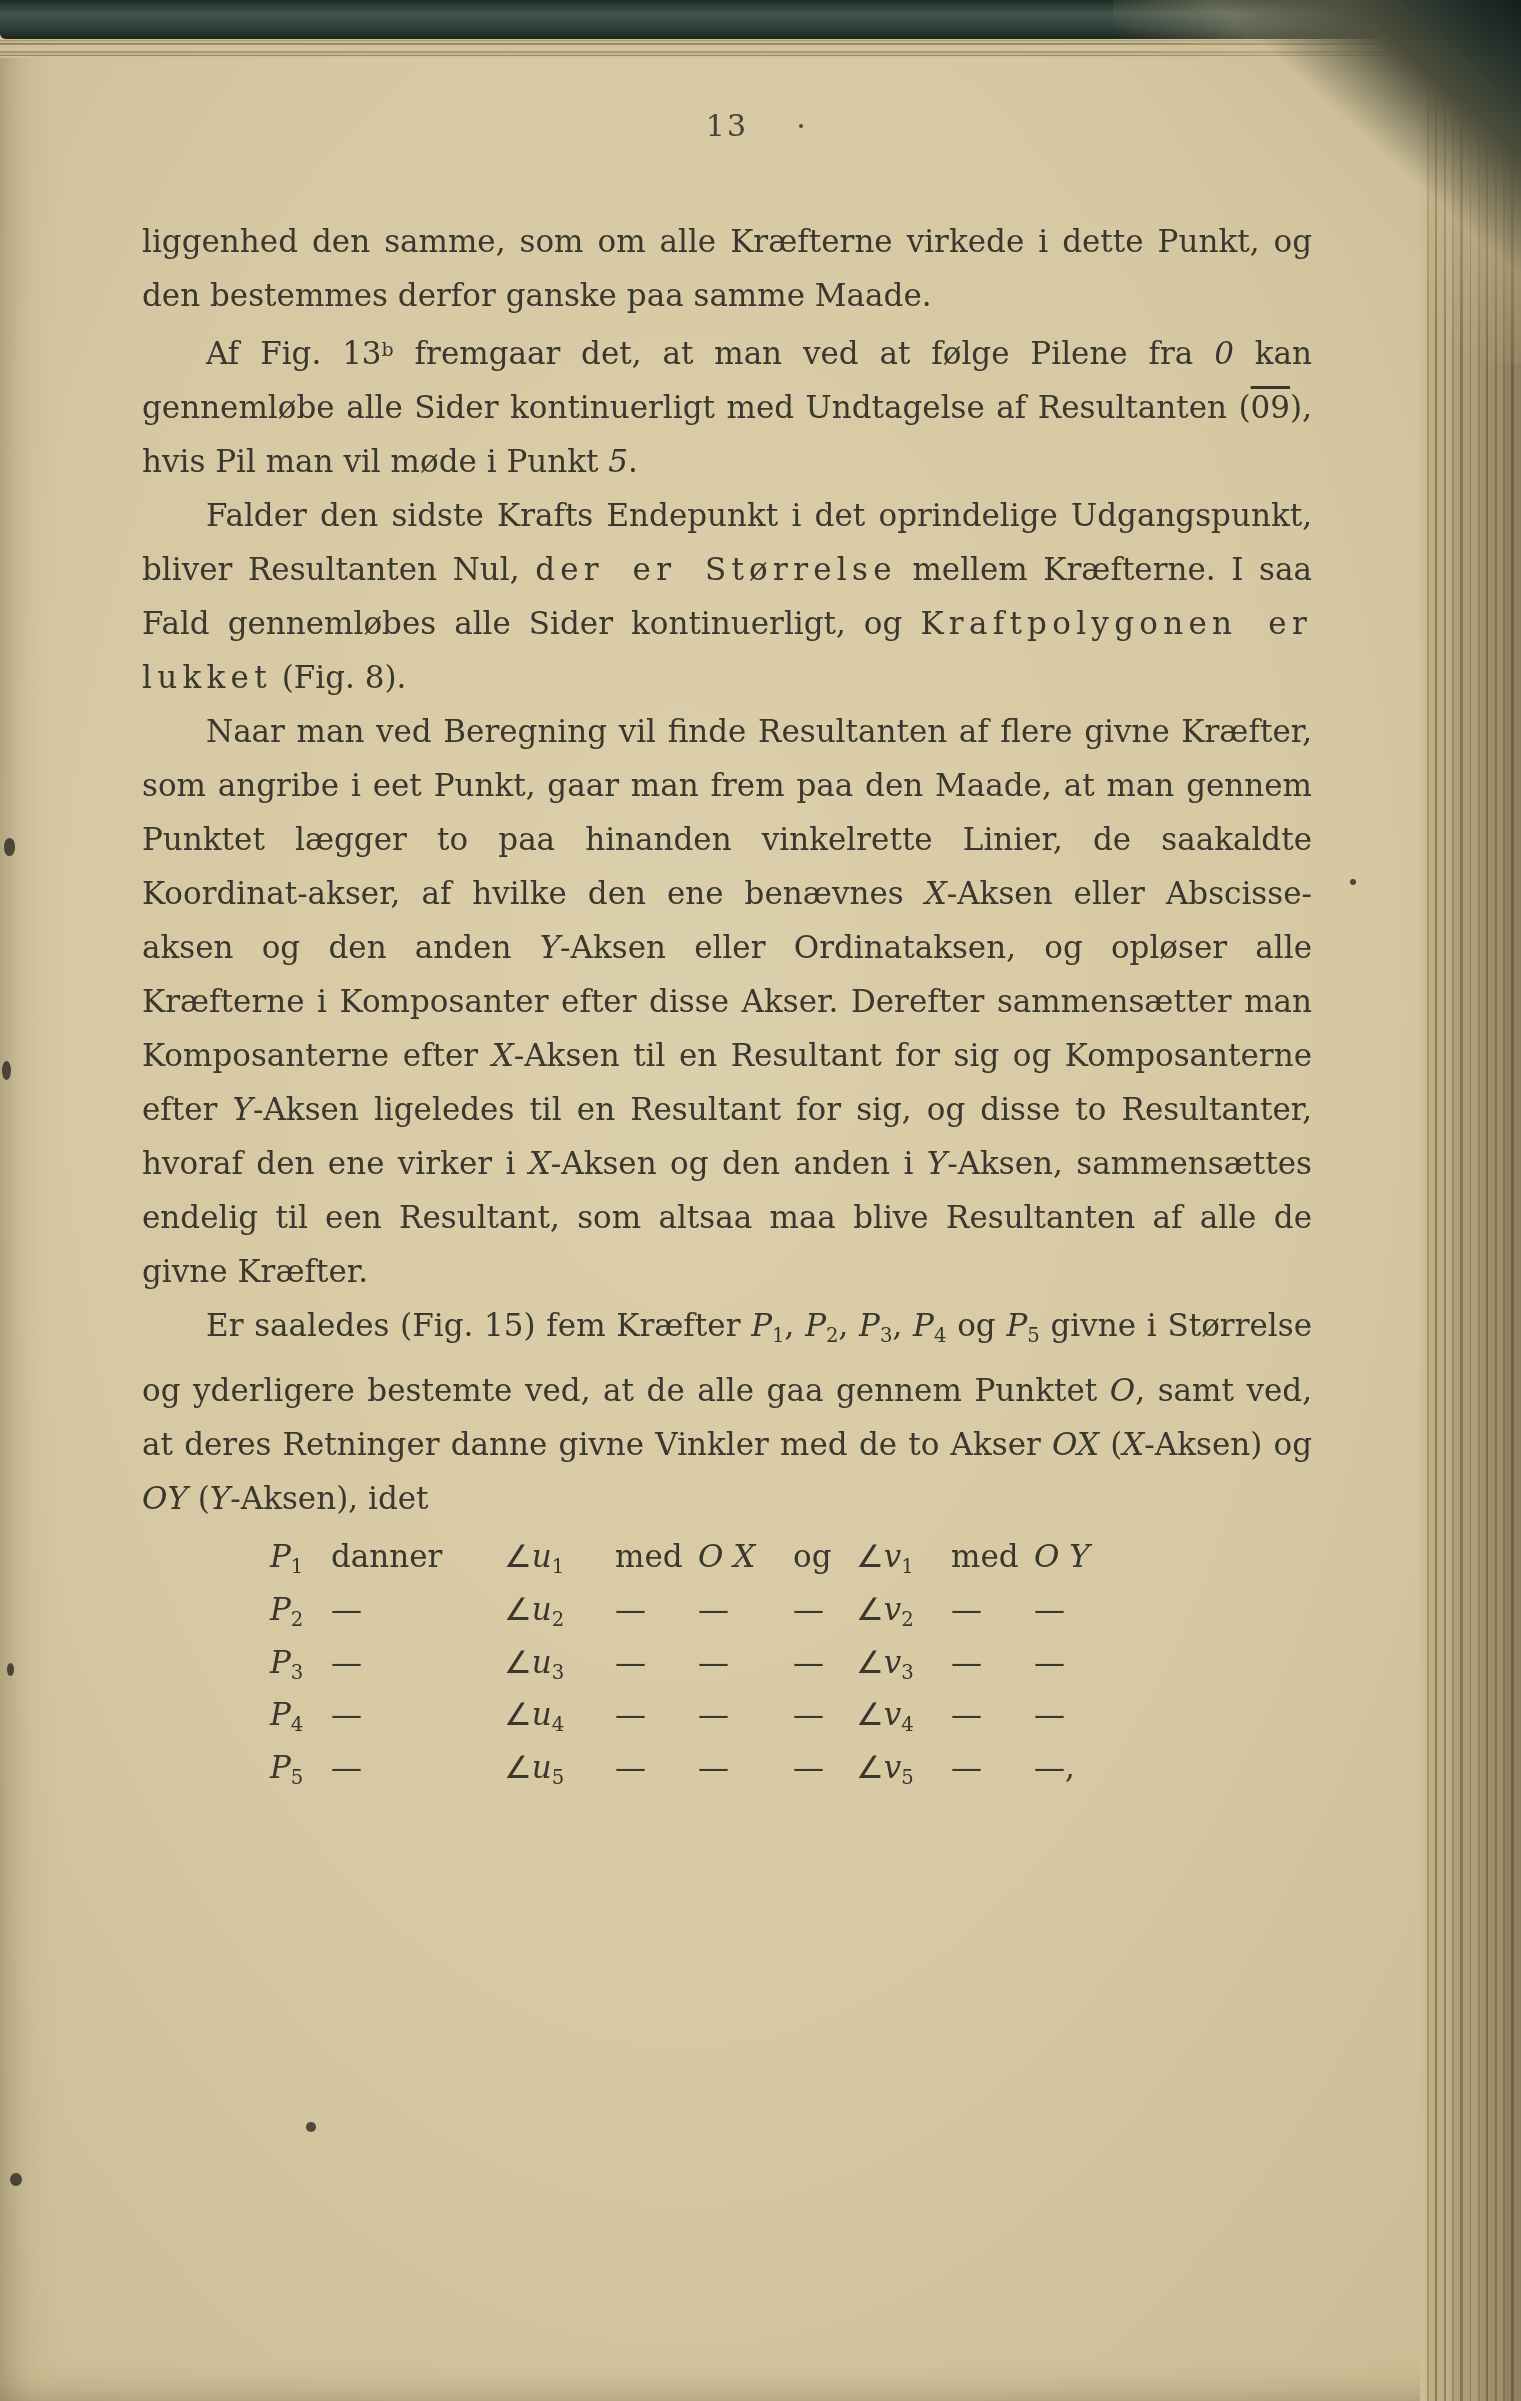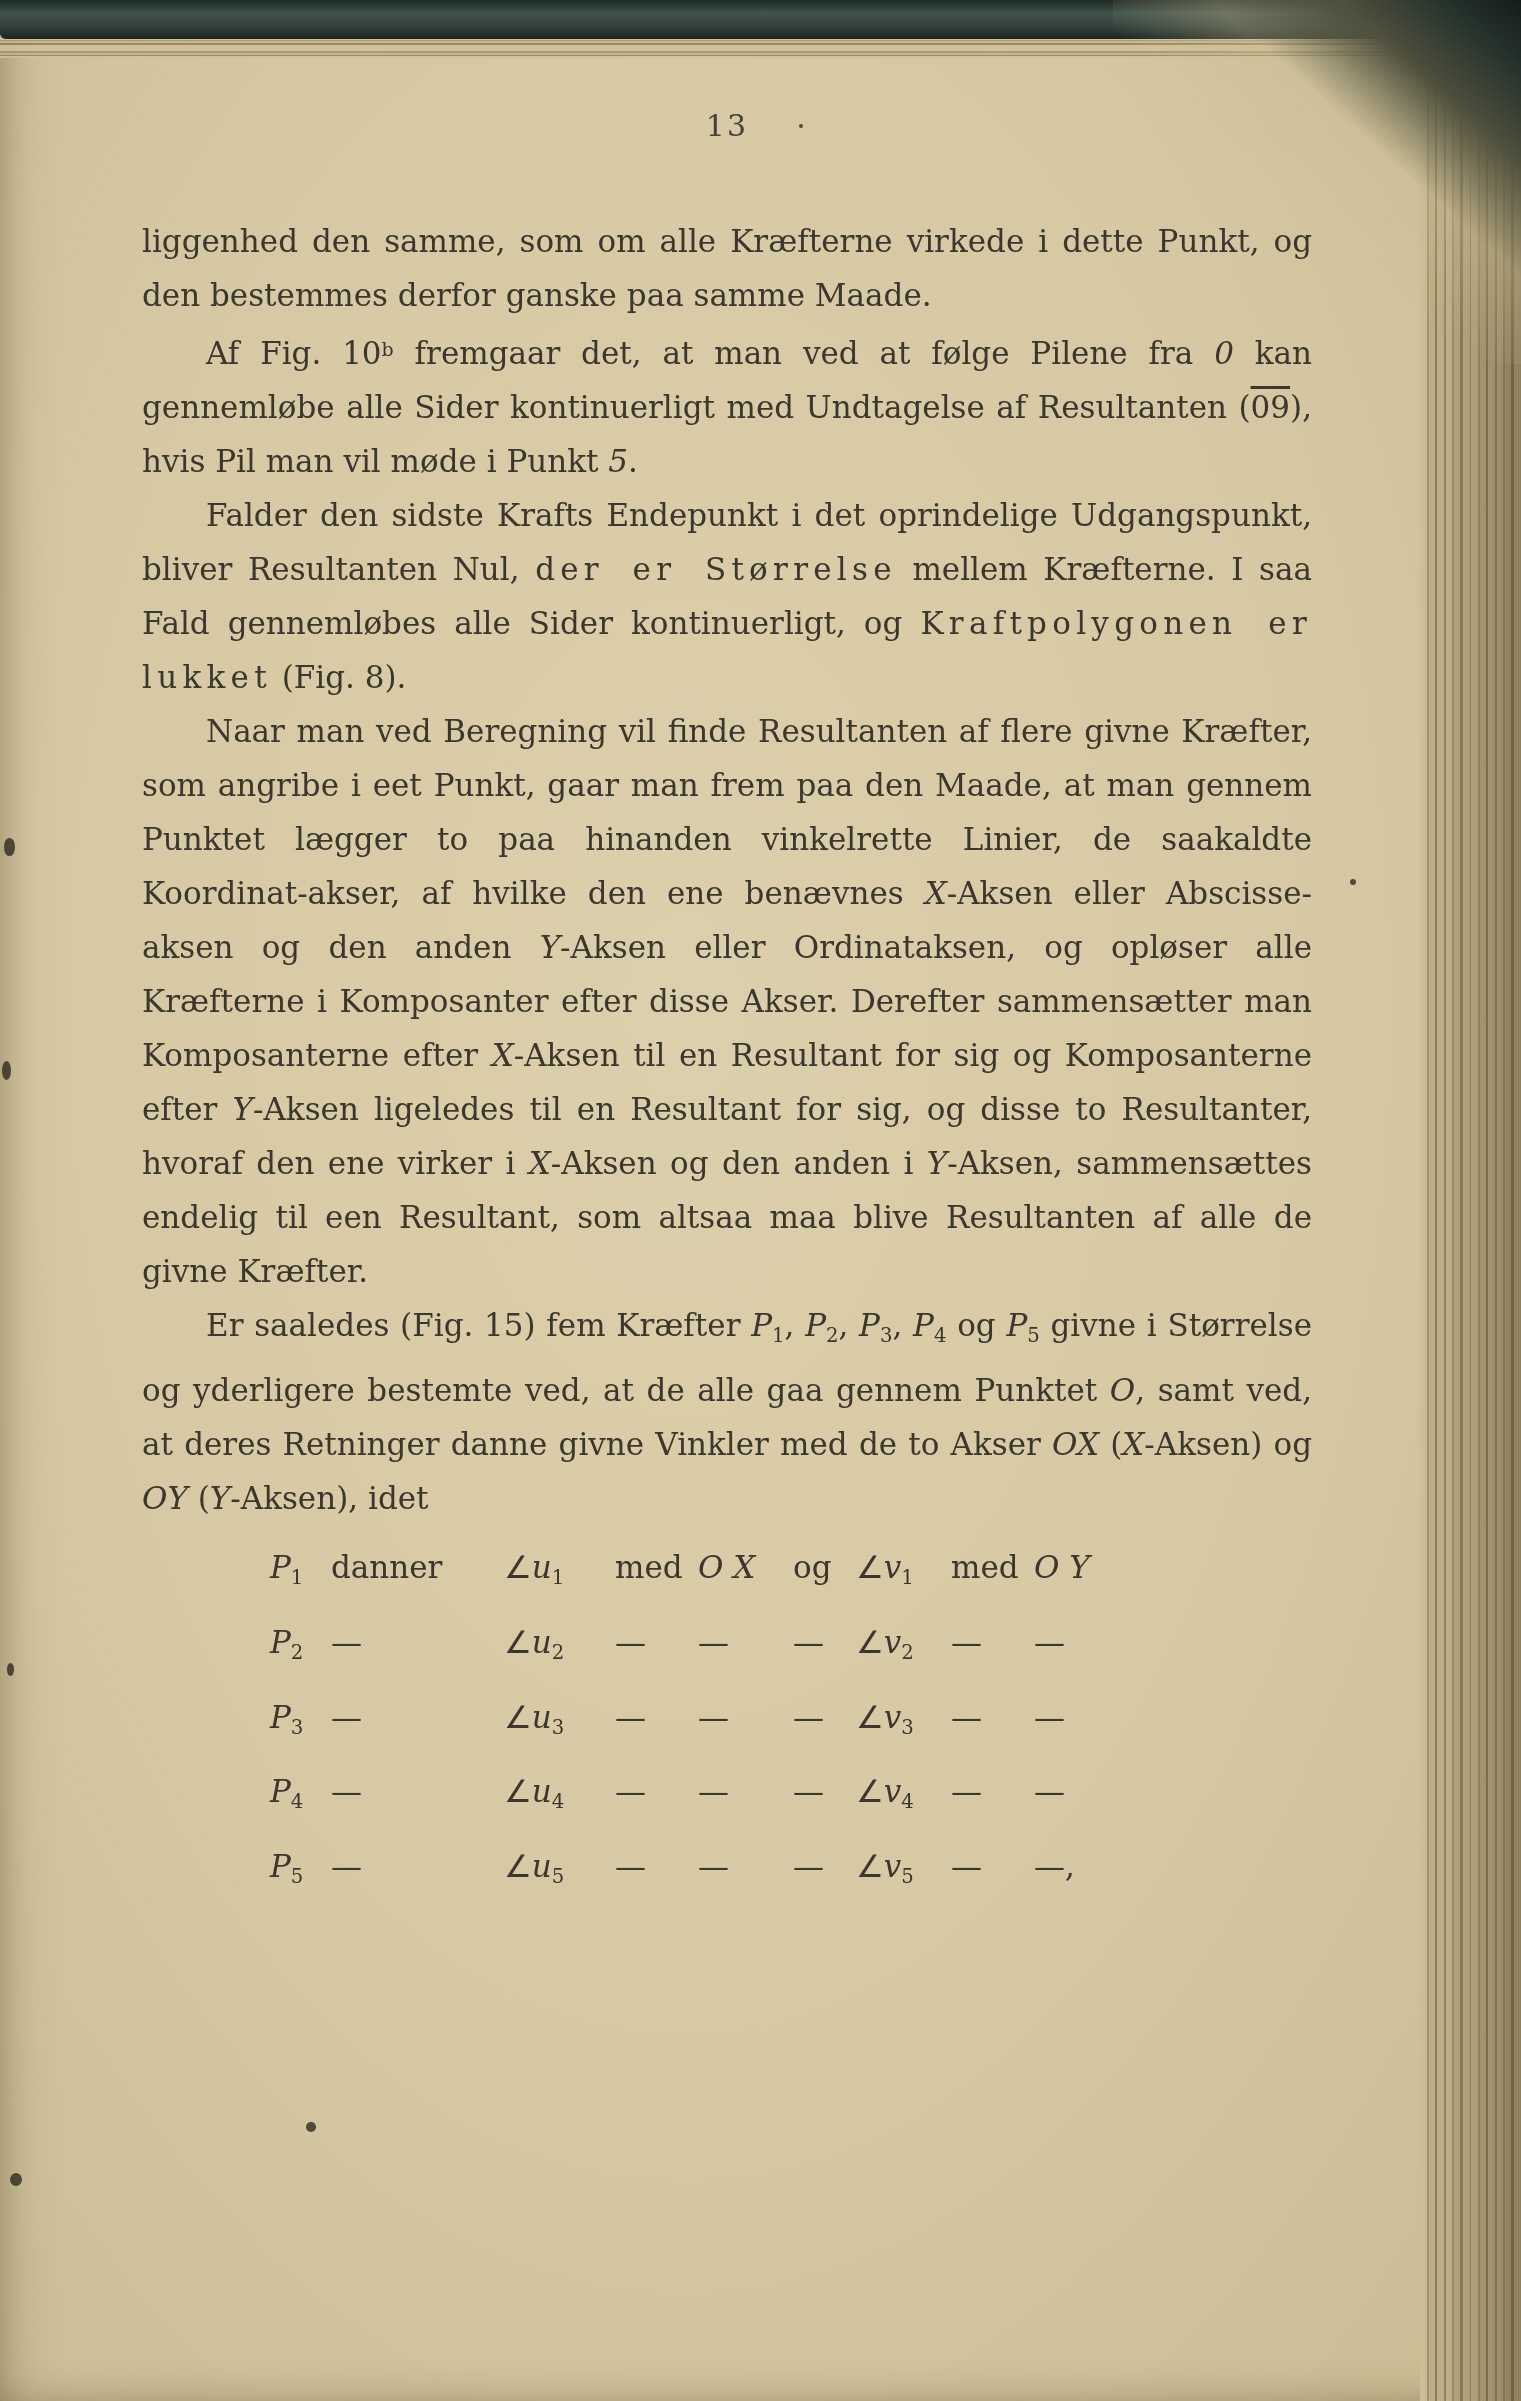--- a/index.html
+++ b/index.html
@@ -54,21 +54,21 @@
   .it  { font-style: italic; }
   .sp  { letter-spacing: .17em; word-spacing: .25em; }
   .sup { font-size: 19px; vertical-align: 8px; }
   .sub { font-size: 19.7px; vertical-align: -5.8px; }
   .ov  { text-decoration: overline; }
   .ang { font-family: "DejaVu Sans", "Liberation Sans", sans-serif; }
   .force-table { margin: 10.2px 0 0 128px; font-size: 31px; }
   .frow {
     display: grid;
     grid-template-columns: 61px 173px 111px 83px 95px 63px 95px 83px 102px;
-    line-height: 64px;
+    line-height: 42px;
   }
   .fcell { white-space: nowrap; }
   .speck { position: absolute; background: #2e2a22; border-radius: 50%; z-index: 2; opacity: .8; }
 </style>
 </head>
 <body>
 
 <div class="scan">
 
   <div class="top-edge-lines"></div>
@@ -81,21 +81,21 @@
   <div class="speck" style="left:6.6px; top:1663px; width:7.3px; height:13px;"></div>
   <div class="speck" style="left:10.2px; top:2173px; width:11.7px; height:13px;"></div>
   <div class="speck" style="left:306px; top:2122px; width:9.5px; height:9.5px;"></div>
   <div class="speck" style="left:1350px; top:879px; width:5.8px; height:5.8px;"></div>
   <div class="speck" style="left:799px; top:124px; width:4.4px; height:4.4px;"></div>
 
   <div class="content">
     <div class="page-number">13</div>
     <div class="text-block">
         <p class="para"><span>liggenhed den samme, som om alle Kræfterne virkede i dette Punkt, og den bestemmes derfor ganske paa samme Maade.</span></p>
-        <p class="para indent"><span>Af Fig. 10</span><span class="sup">b</span><span> fremgaar det, at man ved at følge Pilene fra </span><span class="it">0</span><span> kan gennemløbe alle Sider kontinuerligt med Undtagelse af Resultanten (</span><span class="ov">09</span><span>), hvis Pil man vil møde i Punkt </span><span class="it">5</span><span>.</span></p>
+        <p class="para indent"><span>Af Fig. 13</span><span class="sup">b</span><span> fremgaar det, at man ved at følge Pilene fra </span><span class="it">0</span><span> kan gennemløbe alle Sider kontinuerligt med Undtagelse af Resultanten (</span><span class="ov">09</span><span>), hvis Pil man vil møde i Punkt </span><span class="it">5</span><span>.</span></p>
         <p class="para indent"><span>Falder den sidste Krafts Endepunkt i det oprindelige Udgangspunkt, bliver Resultanten Nul, </span><span class="sp">der er Størrelse</span><span> mellem Kræfterne. I saa Fald gennemløbes alle Sider kontinuerligt, og </span><span class="sp">Kraftpolygonen er lukket</span><span> (Fig. 8).</span></p>
         <p class="para indent"><span>Naar man ved Beregning vil finde Resultanten af flere givne Kræfter, som angribe i eet Punkt, gaar man frem paa den Maade, at man gennem Punktet lægger to paa hinanden vinkelrette Linier, de saakaldte Koordinat-akser, af hvilke den ene benævnes </span><span class="it">X</span><span>-Aksen eller Abscisse-aksen og den anden </span><span class="it">Y</span><span>-Aksen eller Ordinataksen, og opløser alle Kræfterne i Komposanter efter disse Akser.  Derefter sammensætter man Komposanterne efter </span><span class="it">X</span><span>-Aksen til en Resultant for sig og Komposanterne efter </span><span class="it">Y</span><span>-Aksen ligeledes til en Resultant for sig, og disse to Resultanter, hvoraf den ene virker i </span><span class="it">X</span><span>-Aksen og den anden i </span><span class="it">Y</span><span>-Aksen, sammensættes endelig til een Resultant, som altsaa maa blive Resultanten af alle de givne Kræfter.</span></p>
         <p class="para indent"><span>Er saaledes (Fig. 15) fem Kræfter </span><span class="it">P</span><span class="sub">1</span><span>, </span><span class="it">P</span><span class="sub">2</span><span>, </span><span class="it">P</span><span class="sub">3</span><span>, </span><span class="it">P</span><span class="sub">4</span><span> og </span><span class="it">P</span><span class="sub">5</span><span> givne i Størrelse og yderligere bestemte ved, at de alle gaa gennem Punktet </span><span class="it">O</span><span>, samt ved, at deres Retninger danne givne Vinkler med de to Akser </span><span class="it">OX</span><span> (</span><span class="it">X</span><span>-Aksen) og </span><span class="it">OY</span><span> (</span><span class="it">Y</span><span>-Aksen), idet</span></p>
       </div>
     <div class="force-table">
         <div class="frow">
           <div class="fcell"><span class="it">P</span><span class="sub">1</span></div>
           <div class="fcell"><span>danner</span></div>
           <div class="fcell"><span class="ang">∠</span><span class="it">u</span><span class="sub">1</span></div>
           <div class="fcell"><span>med</span></div>

